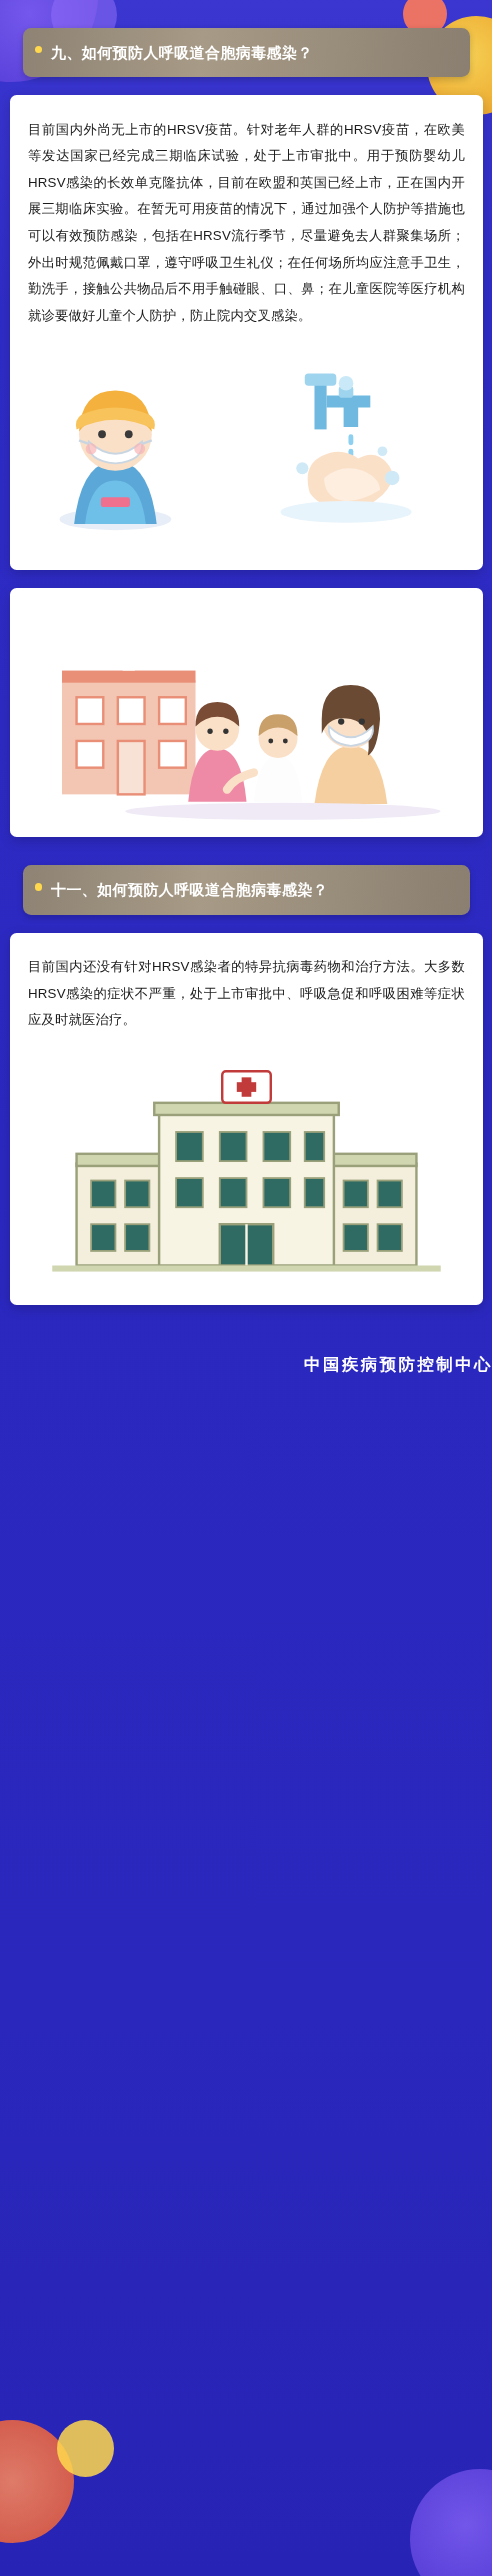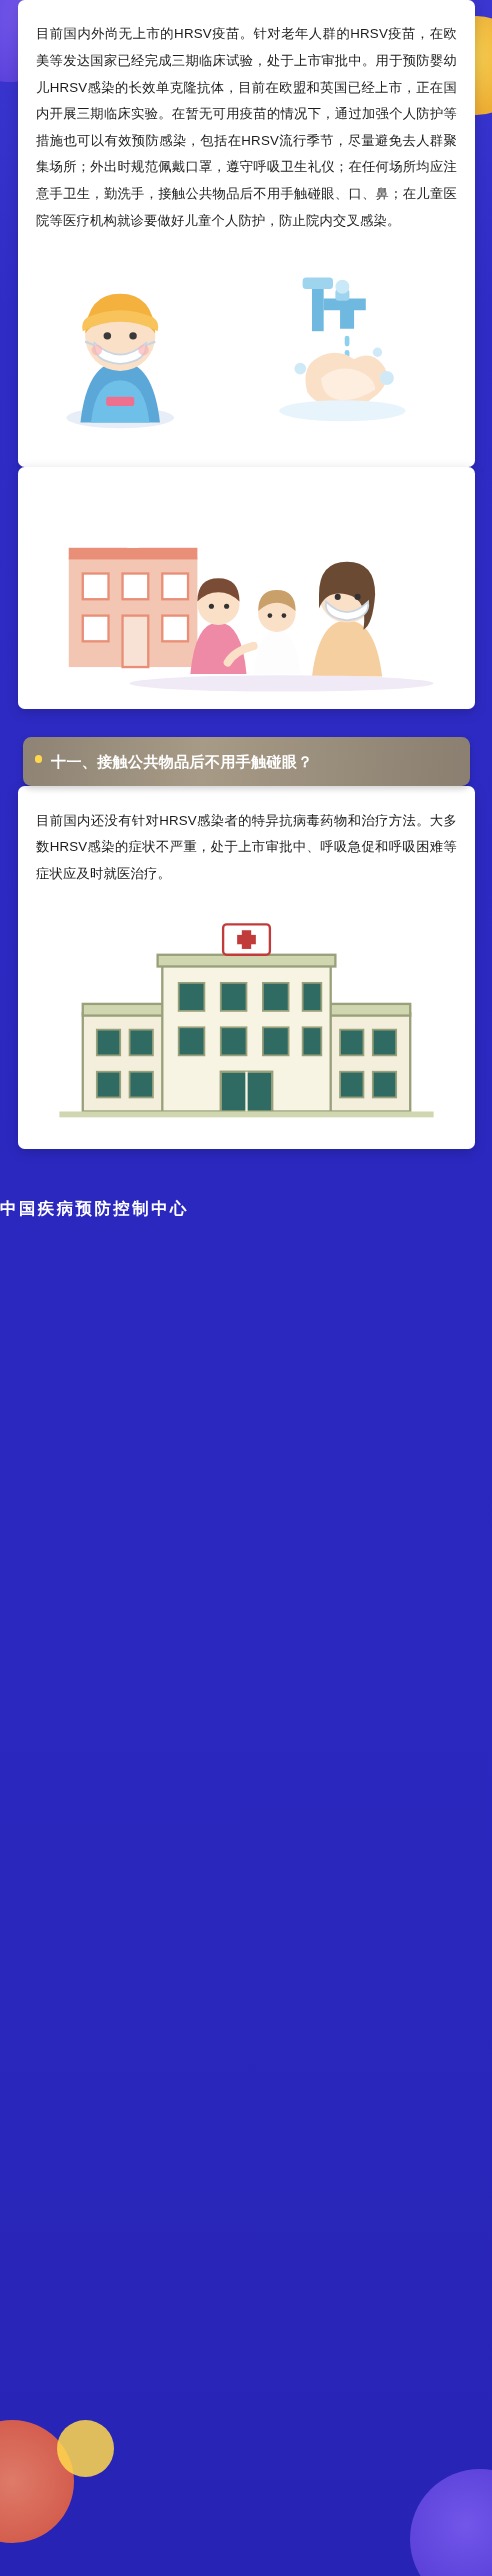--- a/index.html
+++ b/index.html
@@ -76,60 +76,66 @@
   }
   .heading .dot {
     position: absolute;
     left: 11.5px; top: 18px;
     width: 7.4px; height: 7.4px;
     border-radius: 50%;
     background: #ffd84d;
   }
 
   
-  .card-wrap { padding: 0 18px; }
+  .card-wrap { padding: 0 10px; margin-top: 18px; }
   .card {
     background: #ffffff;
     border-radius: 6.6px;
     padding: 21.4px 18px 15px 18px;
     box-shadow: 0 3.3px 11.5px rgba(0,0,0,.17);
   }
   .card p {
     color: #1b1b1b;
     font-size: 13.3px;
     line-height: 2.0;
     text-align: justify;
     letter-spacing: 0.2px;
   }
   .illus { margin-top: 13px; width: 100%; display: block; }
 
   
   .footer {
     margin-top: 49px;
-    text-align: left;
+    text-align: right;
     color: #ffffff;
     font-size: 16.4px;
     font-weight: bold;
     letter-spacing: 2.5px;
     padding-bottom: 25px;
   }
 </style>
 </head>
 <body>
 
 <div class="blob blob-tl"></div>
 <div class="blob blob-tl2"></div>
 <div class="blob blob-tr"></div>
 <div class="blob blob-tr2"></div>
 <div class="blob blob-bl"></div>
 <div class="blob blob-bl2"></div>
 <div class="blob blob-br"></div>
 
 <div class="page">
 
+  <div class="heading-wrap">
+    <div class="heading">
+      <span class="dot"></span>
+      <span>九、如何预防人呼吸道合胞病毒感染？</span>
+    </div>
+  </div>
   <div class="card-wrap">
     <div class="card">
       <p>目前国内外尚无上市的HRSV疫苗。针对老年人群的HRSV疫苗，在欧美等发达国家已经完成三期临床试验，处于上市审批中。用于预防婴幼儿HRSV感染的长效单克隆抗体，目前在欧盟和英国已经上市，正在国内开展三期临床实验。在暂无可用疫苗的情况下，通过加强个人防护等措施也可以有效预防感染，包括在HRSV流行季节，尽量避免去人群聚集场所；外出时规范佩戴口罩，遵守呼吸卫生礼仪；在任何场所均应注意手卫生，勤洗手，接触公共物品后不用手触碰眼、口、鼻；在儿童医院等医疗机构就诊要做好儿童个人防护，防止院内交叉感染。</p>
 
       <svg class="illus" viewBox="0 0 360 175">
 
         <g>
           <ellipse cx="72" cy="146" rx="46" ry="9" fill="#e8eef7"></ellipse>
           <path d="M38 150 q6 -52 34 -52 q28 0 34 52 z" fill="#5aa7d8"></path>
           <path d="M47 150 q4 -36 25 -36 q21 0 25 36 z" fill="#6fc0e8"></path>
@@ -209,21 +215,21 @@
           <path d="M248 86 q18 18 36 0 q2 14 -18 16 q-20 -2 -18 -16z" fill="#ffffff" stroke="#c9d6e2" stroke-width="1.5"></path>
           <ellipse cx="210" cy="156" rx="130" ry="7" fill="#f0eaf6"></ellipse>
         </g>
       </svg>
     </div>
   </div>
 
   <div class="heading-wrap">
     <div class="heading">
       <span class="dot"></span>
-      <span>十一、接触公共物品后不用手触碰眼？</span>
+      <span>十一、如何预防人呼吸道合胞病毒感染？</span>
     </div>
   </div>
   <div class="card-wrap">
     <div class="card">
       <p>目前国内还没有针对HRSV感染者的特异抗病毒药物和治疗方法。大多数HRSV感染的症状不严重，处于上市审批中、呼吸急促和呼吸困难等症状应及时就医治疗。</p>
 
       <svg class="illus" viewBox="0 0 360 200">
         <g>
 
           <rect x="40" y="96" width="70" height="84" fill="#f3efdc" stroke="#9aa17a" stroke-width="2"></rect>

